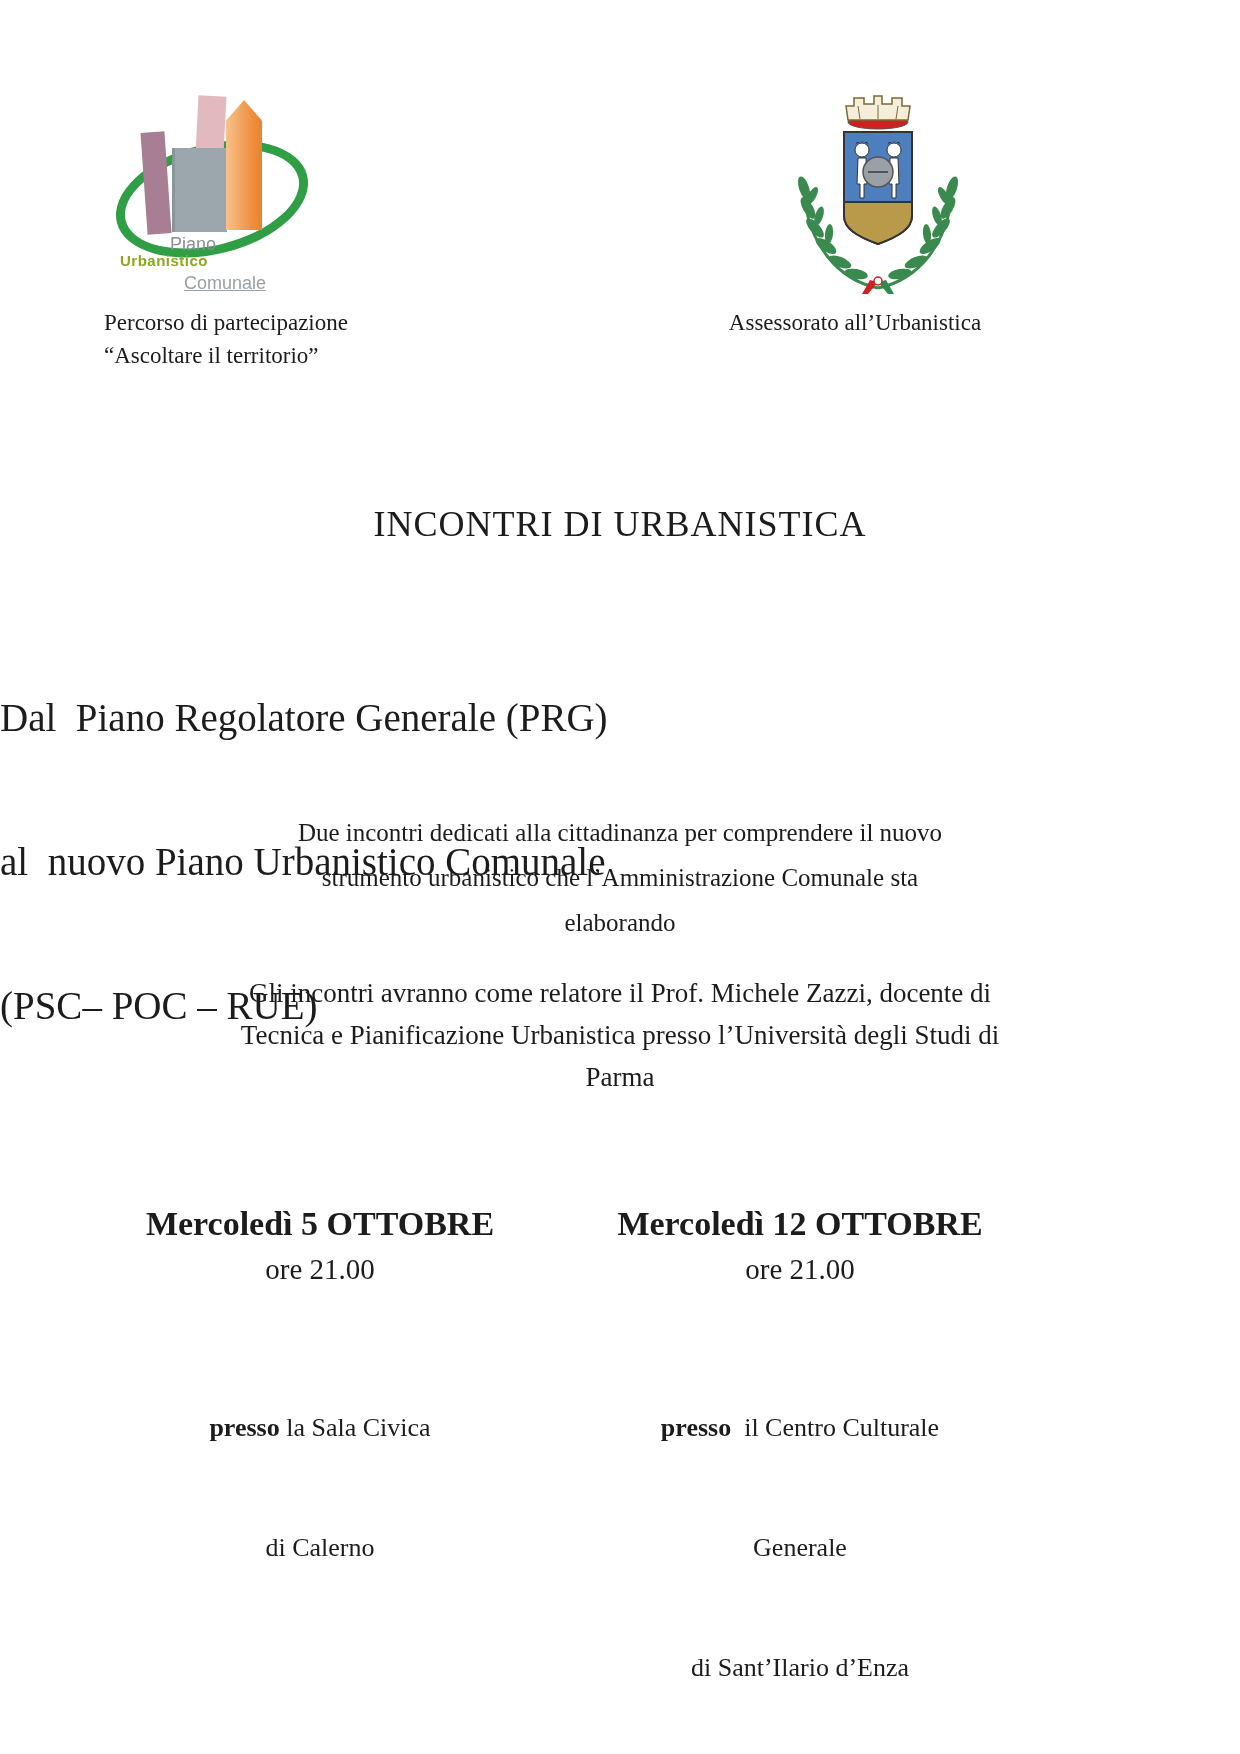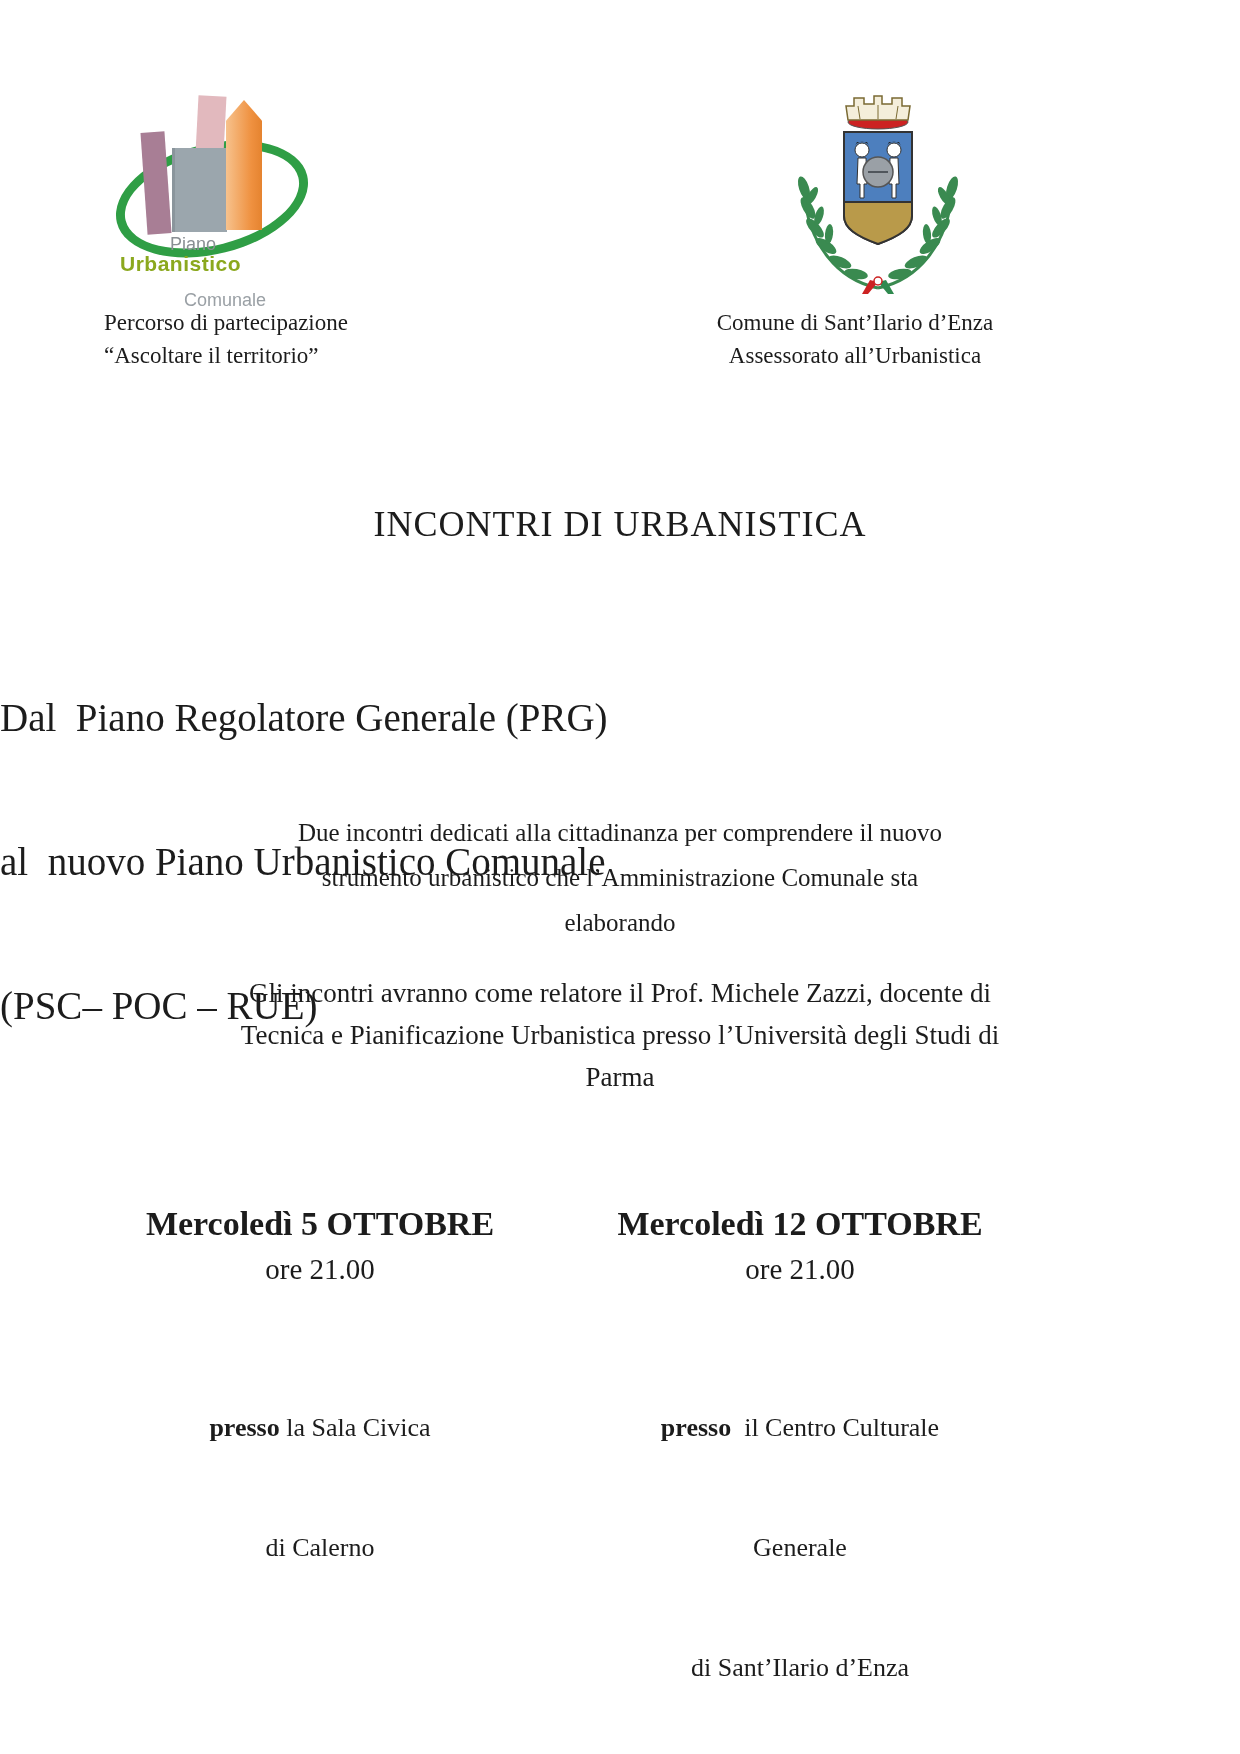--- a/index.html
+++ b/index.html
@@ -18,22 +18,22 @@
   .bld{position:absolute;}
   .bld-mauve{left:32px;top:40px;width:24px;height:102px;background:#a87e95;transform:rotate(-4deg);}
   .bld-pink{left:84px;top:4px;width:28px;height:96px;background:#e2b9be;transform:rotate(3deg);}
   .bld-slate{left:60px;top:56px;width:52px;height:84px;background:#9ba6ad;border-left:3px solid #8a959c;}
   .bld-orange{
     left:114px;top:8px;width:36px;height:130px;
     background:linear-gradient(90deg,#f7c28d 0%,#ef9140 70%,#e5832f 100%);
     clip-path:polygon(50% 0,100% 16%,100% 100%,0 100%,0 16%);
   }
   .logo-t1{position:absolute;left:58px;top:142px;font-family:"Liberation Sans",sans-serif;font-size:18px;color:#8a8f94;}
-  .logo-t2{position:absolute;left:8px;top:160px;font-family:"Liberation Sans",sans-serif;font-size:21px;font-weight:bold;color:#8ba81e;letter-spacing:.5px;}
-  .logo-t3{position:absolute;left:72px;top:198px;font-family:"Liberation Sans",sans-serif;font-size:18px;color:#9aa0a5;}
+  .logo-t2{position:absolute;left:8px;top:160px;font-family:"Liberation Sans",sans-serif;font-size:15px;font-weight:bold;color:#8ba81e;letter-spacing:.5px;}
+  .logo-t3{position:absolute;left:72px;top:181px;font-family:"Liberation Sans",sans-serif;font-size:18px;color:#9aa0a5;text-decoration:underline;}
 
   
   .cap{font-size:23px;line-height:33px;}
   .cap-left{left:104px;top:306px;width:420px;text-align:left;}
   .cap-right{left:630px;top:306px;width:450px;text-align:center;}
 
   
   .crest-box{left:788px;top:84px;width:180px;height:212px;}
 
   
@@ -126,21 +126,20 @@
       <line x1="80" y1="88" x2="100" y2="88" stroke="#50565c" stroke-width="2"></line>
     </g>
   </svg>
 </div>
 
 <div class="abs cap cap-left">
   <div>Percorso di partecipazione</div>
   <div>“Ascoltare il territorio”</div>
 </div>
 <div class="abs cap cap-right">
-  <div>Comune di Sant’Ilario d’Enza</div>
   <div>Assessorato all’Urbanistica</div>
 </div>
 
 <div class="abs title">INCONTRI DI URBANISTICA</div>
 
 <div class="abs subtitle">
   <div>Dal  Piano Regolatore Generale (PRG)</div>
   <div>al  nuovo Piano Urbanistico Comunale</div>
   <div>(PSC– POC – RUE)</div>
 </div>

